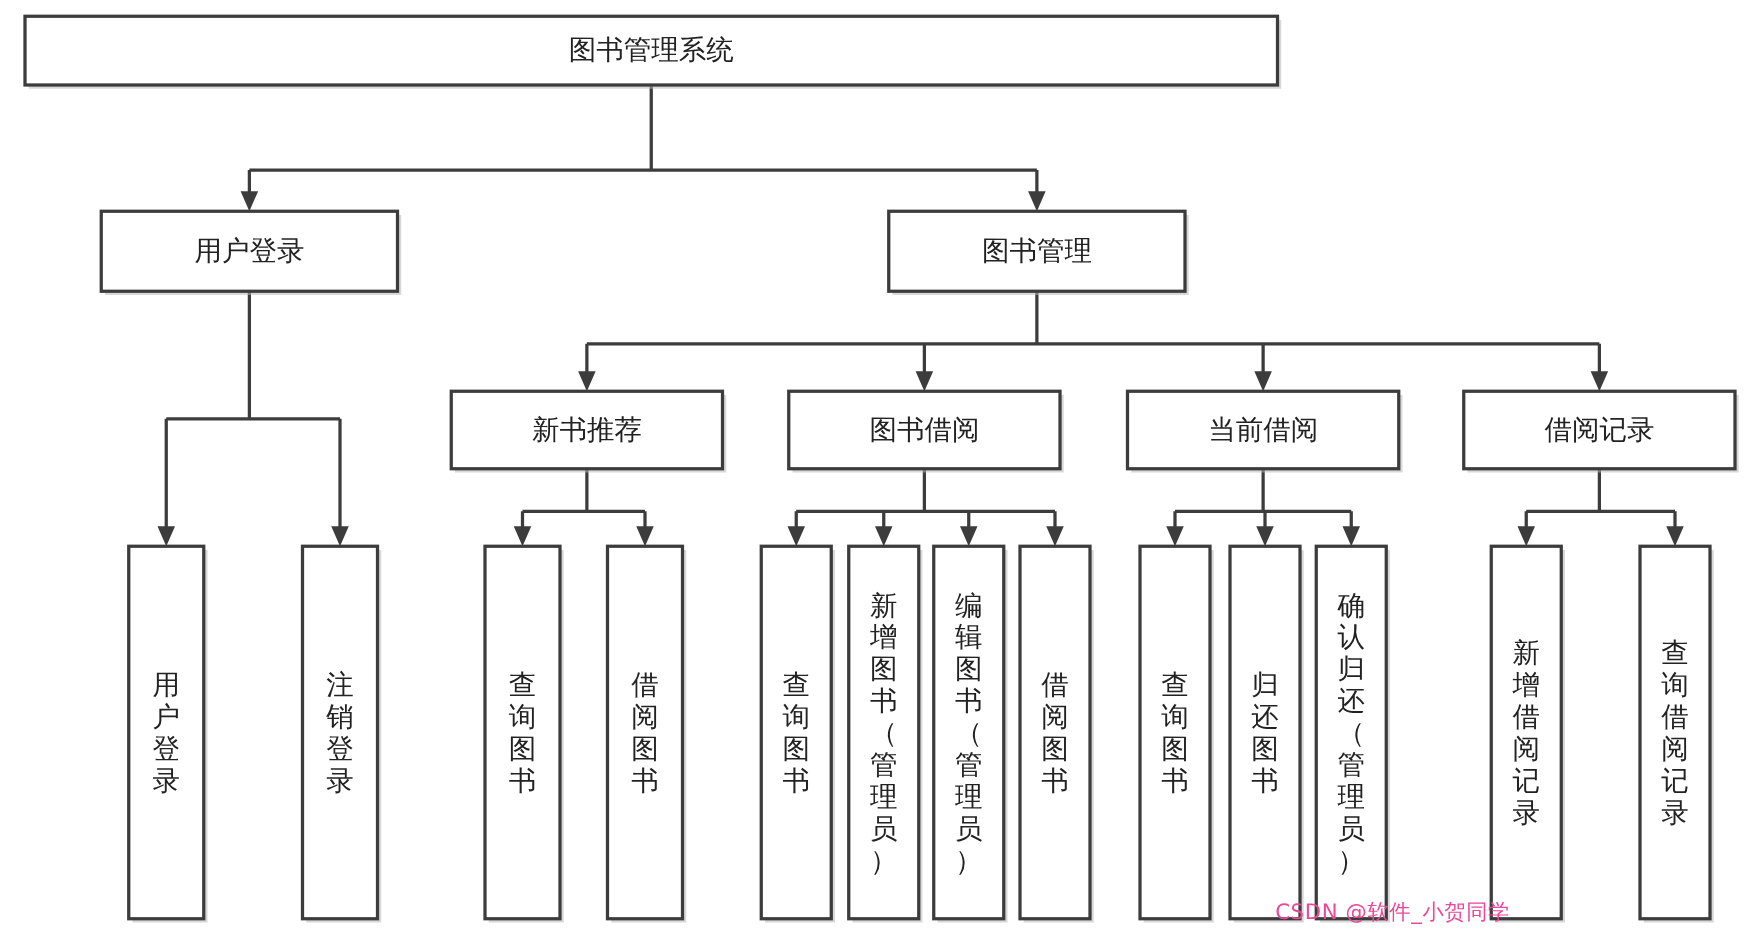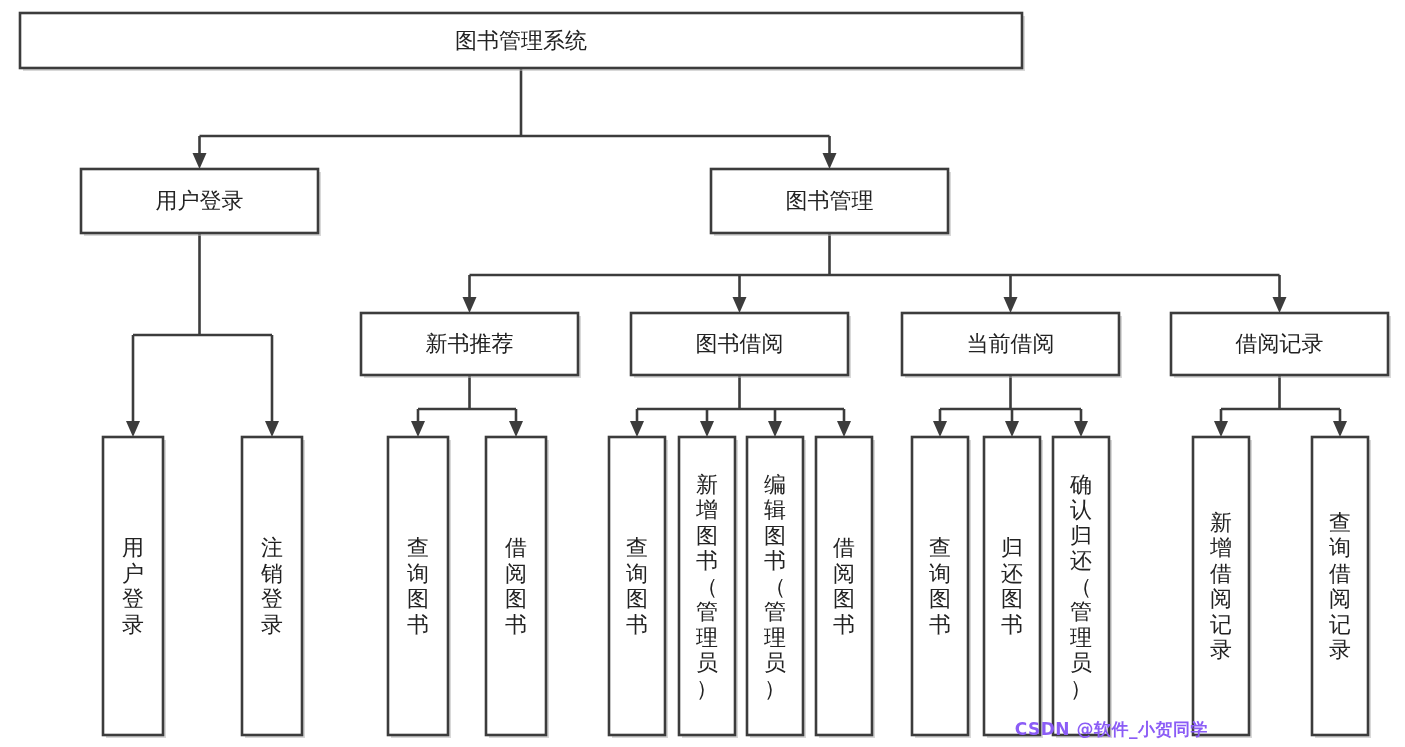--- a/index.html
+++ b/index.html
@@ -55,27 +55,26 @@
     fill: none;
     stroke-linecap: butt;
   }
   .arrow-head {
     fill: #3c3c3c;
   }
   .watermark {
     position: absolute;
     right: 14px;
     bottom: 6px;
-    color: #8b5cf6;
+    color: #ec4899;
     font-size: 17px;
     font-family: "DejaVu Sans", "Liberation Sans", sans-serif;
     letter-spacing: 0.5px;
     white-space: nowrap;
     user-select: none;
-    font-weight: bold;
   }
 </style>
 </head>
 <body>
 
 <div id="diagram-root">
   <svg class="flowchart" viewBox="0 0 1405 747" xmlns="http://www.w3.org/2000/svg">
     <g id="connector-layer">
         <g>
           <line x1="521" y1="68" x2="521" y2="136" class="connector"></line>

